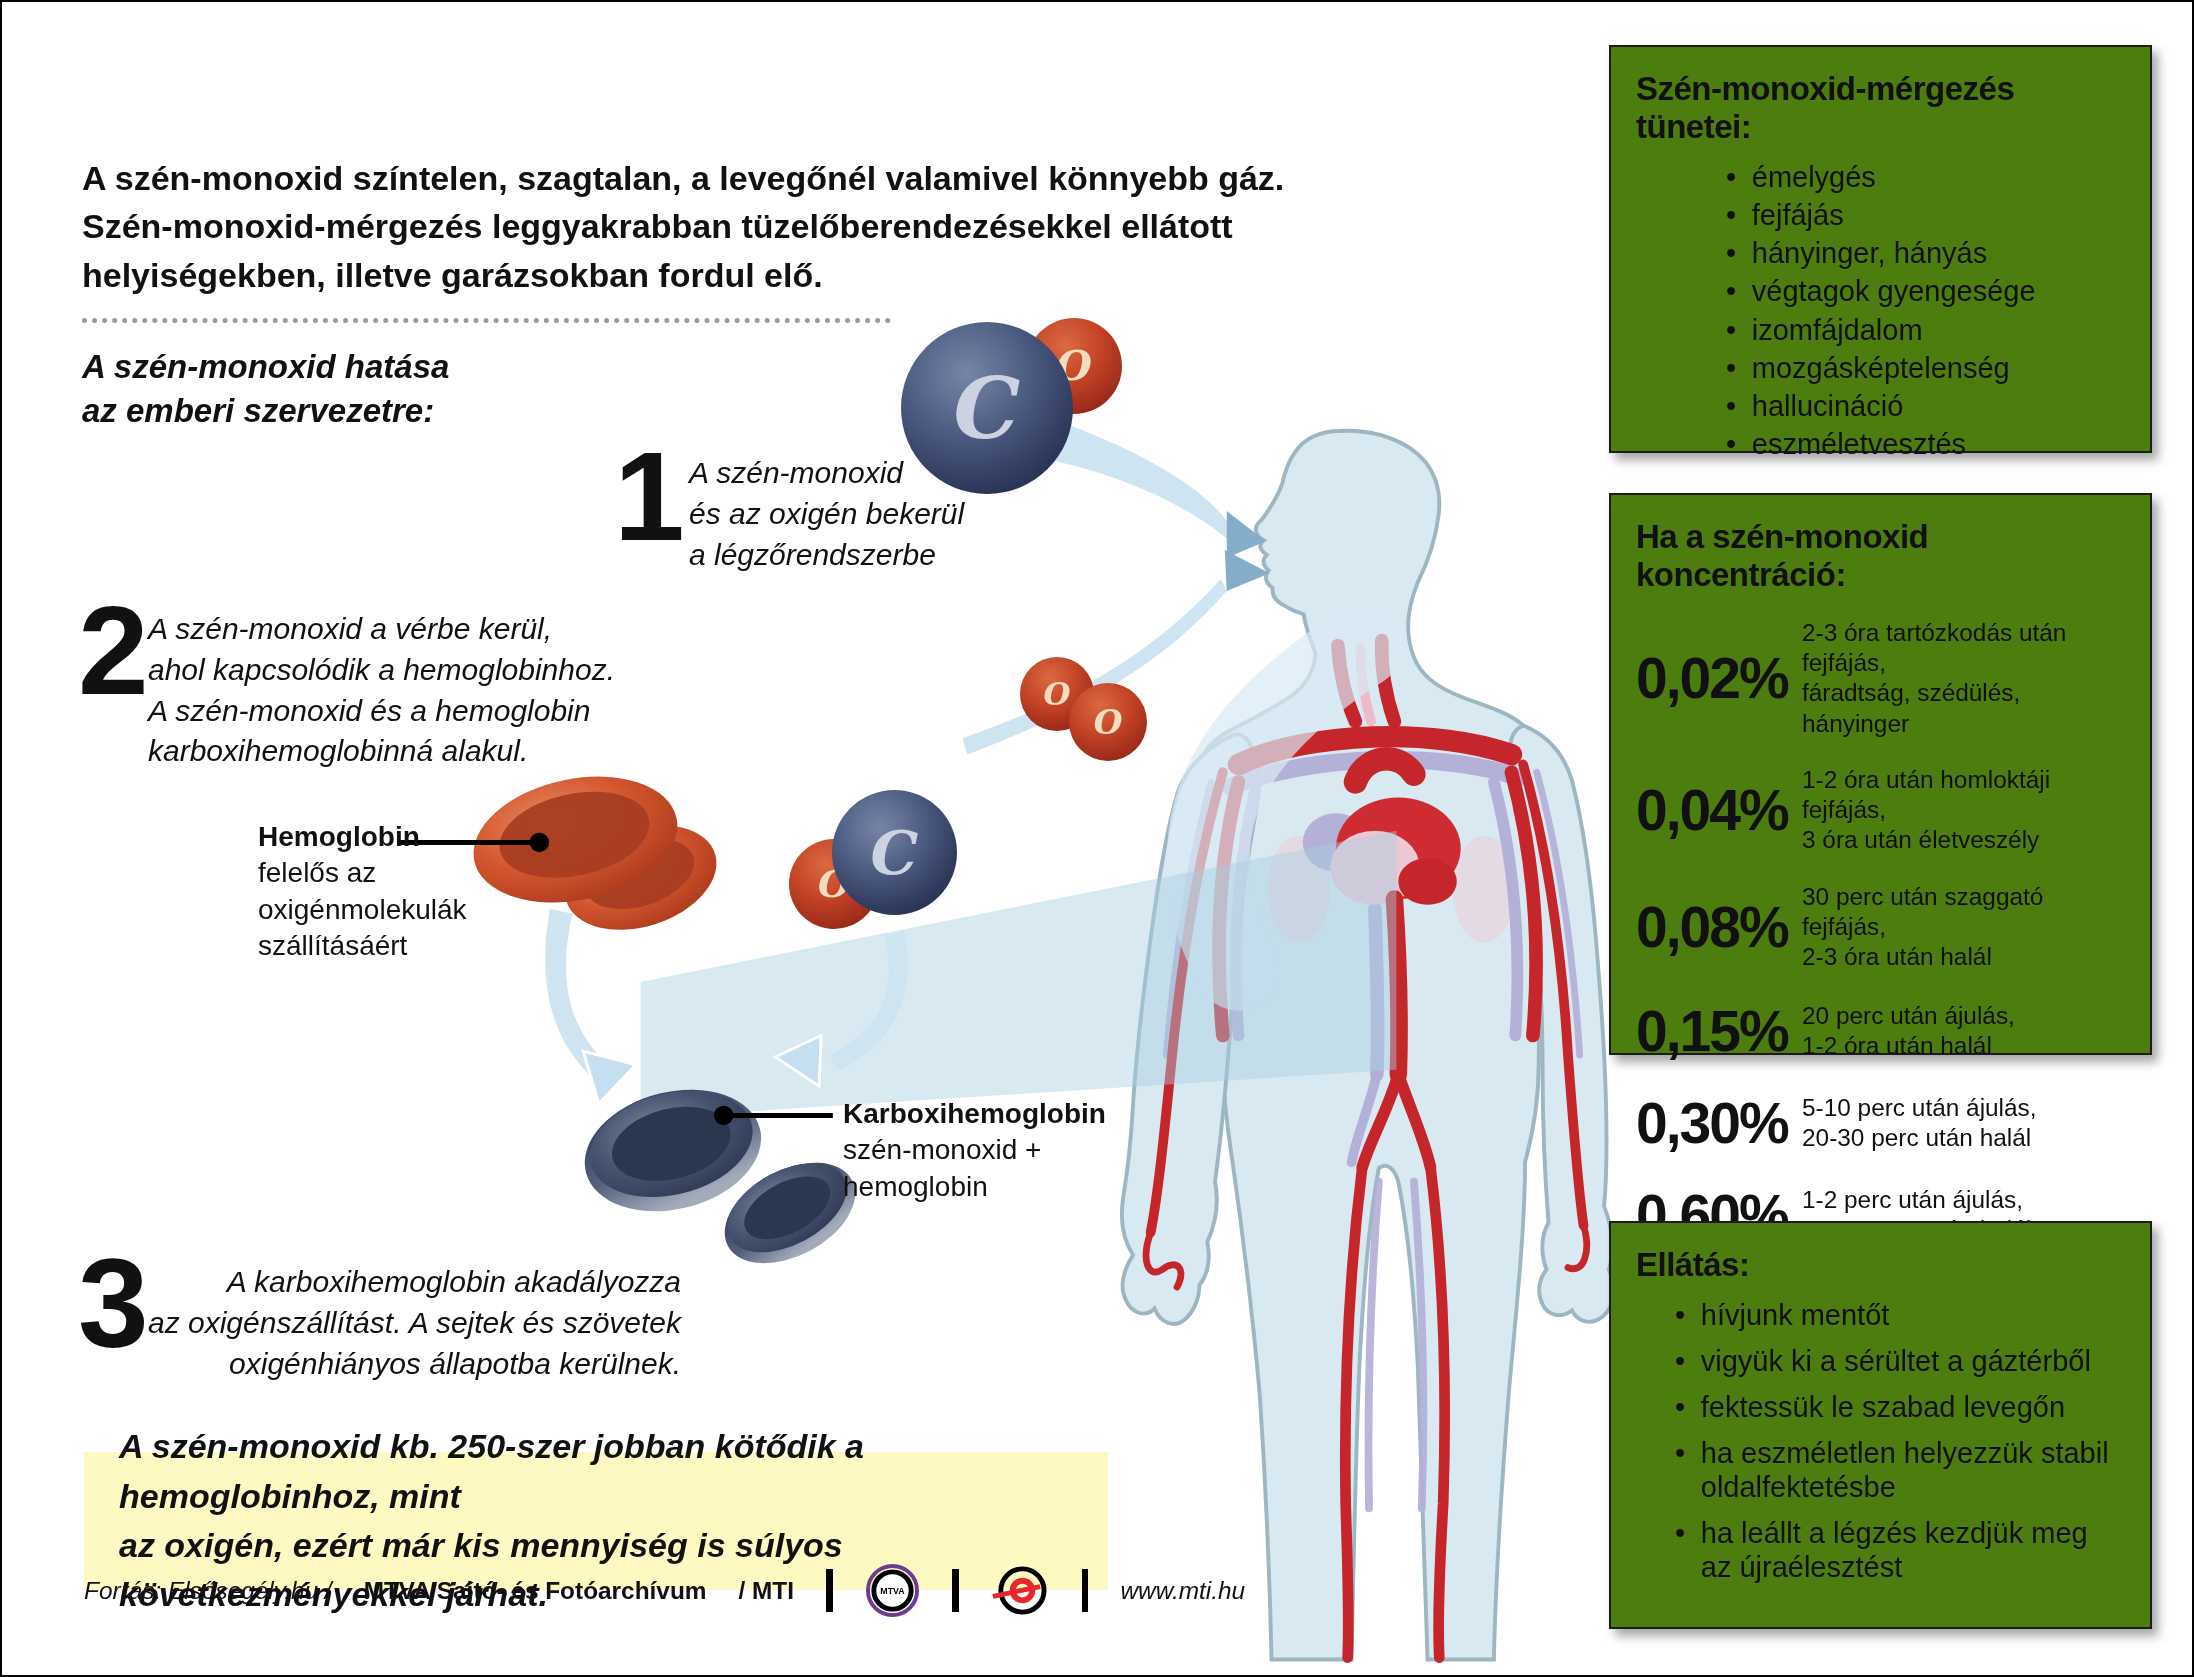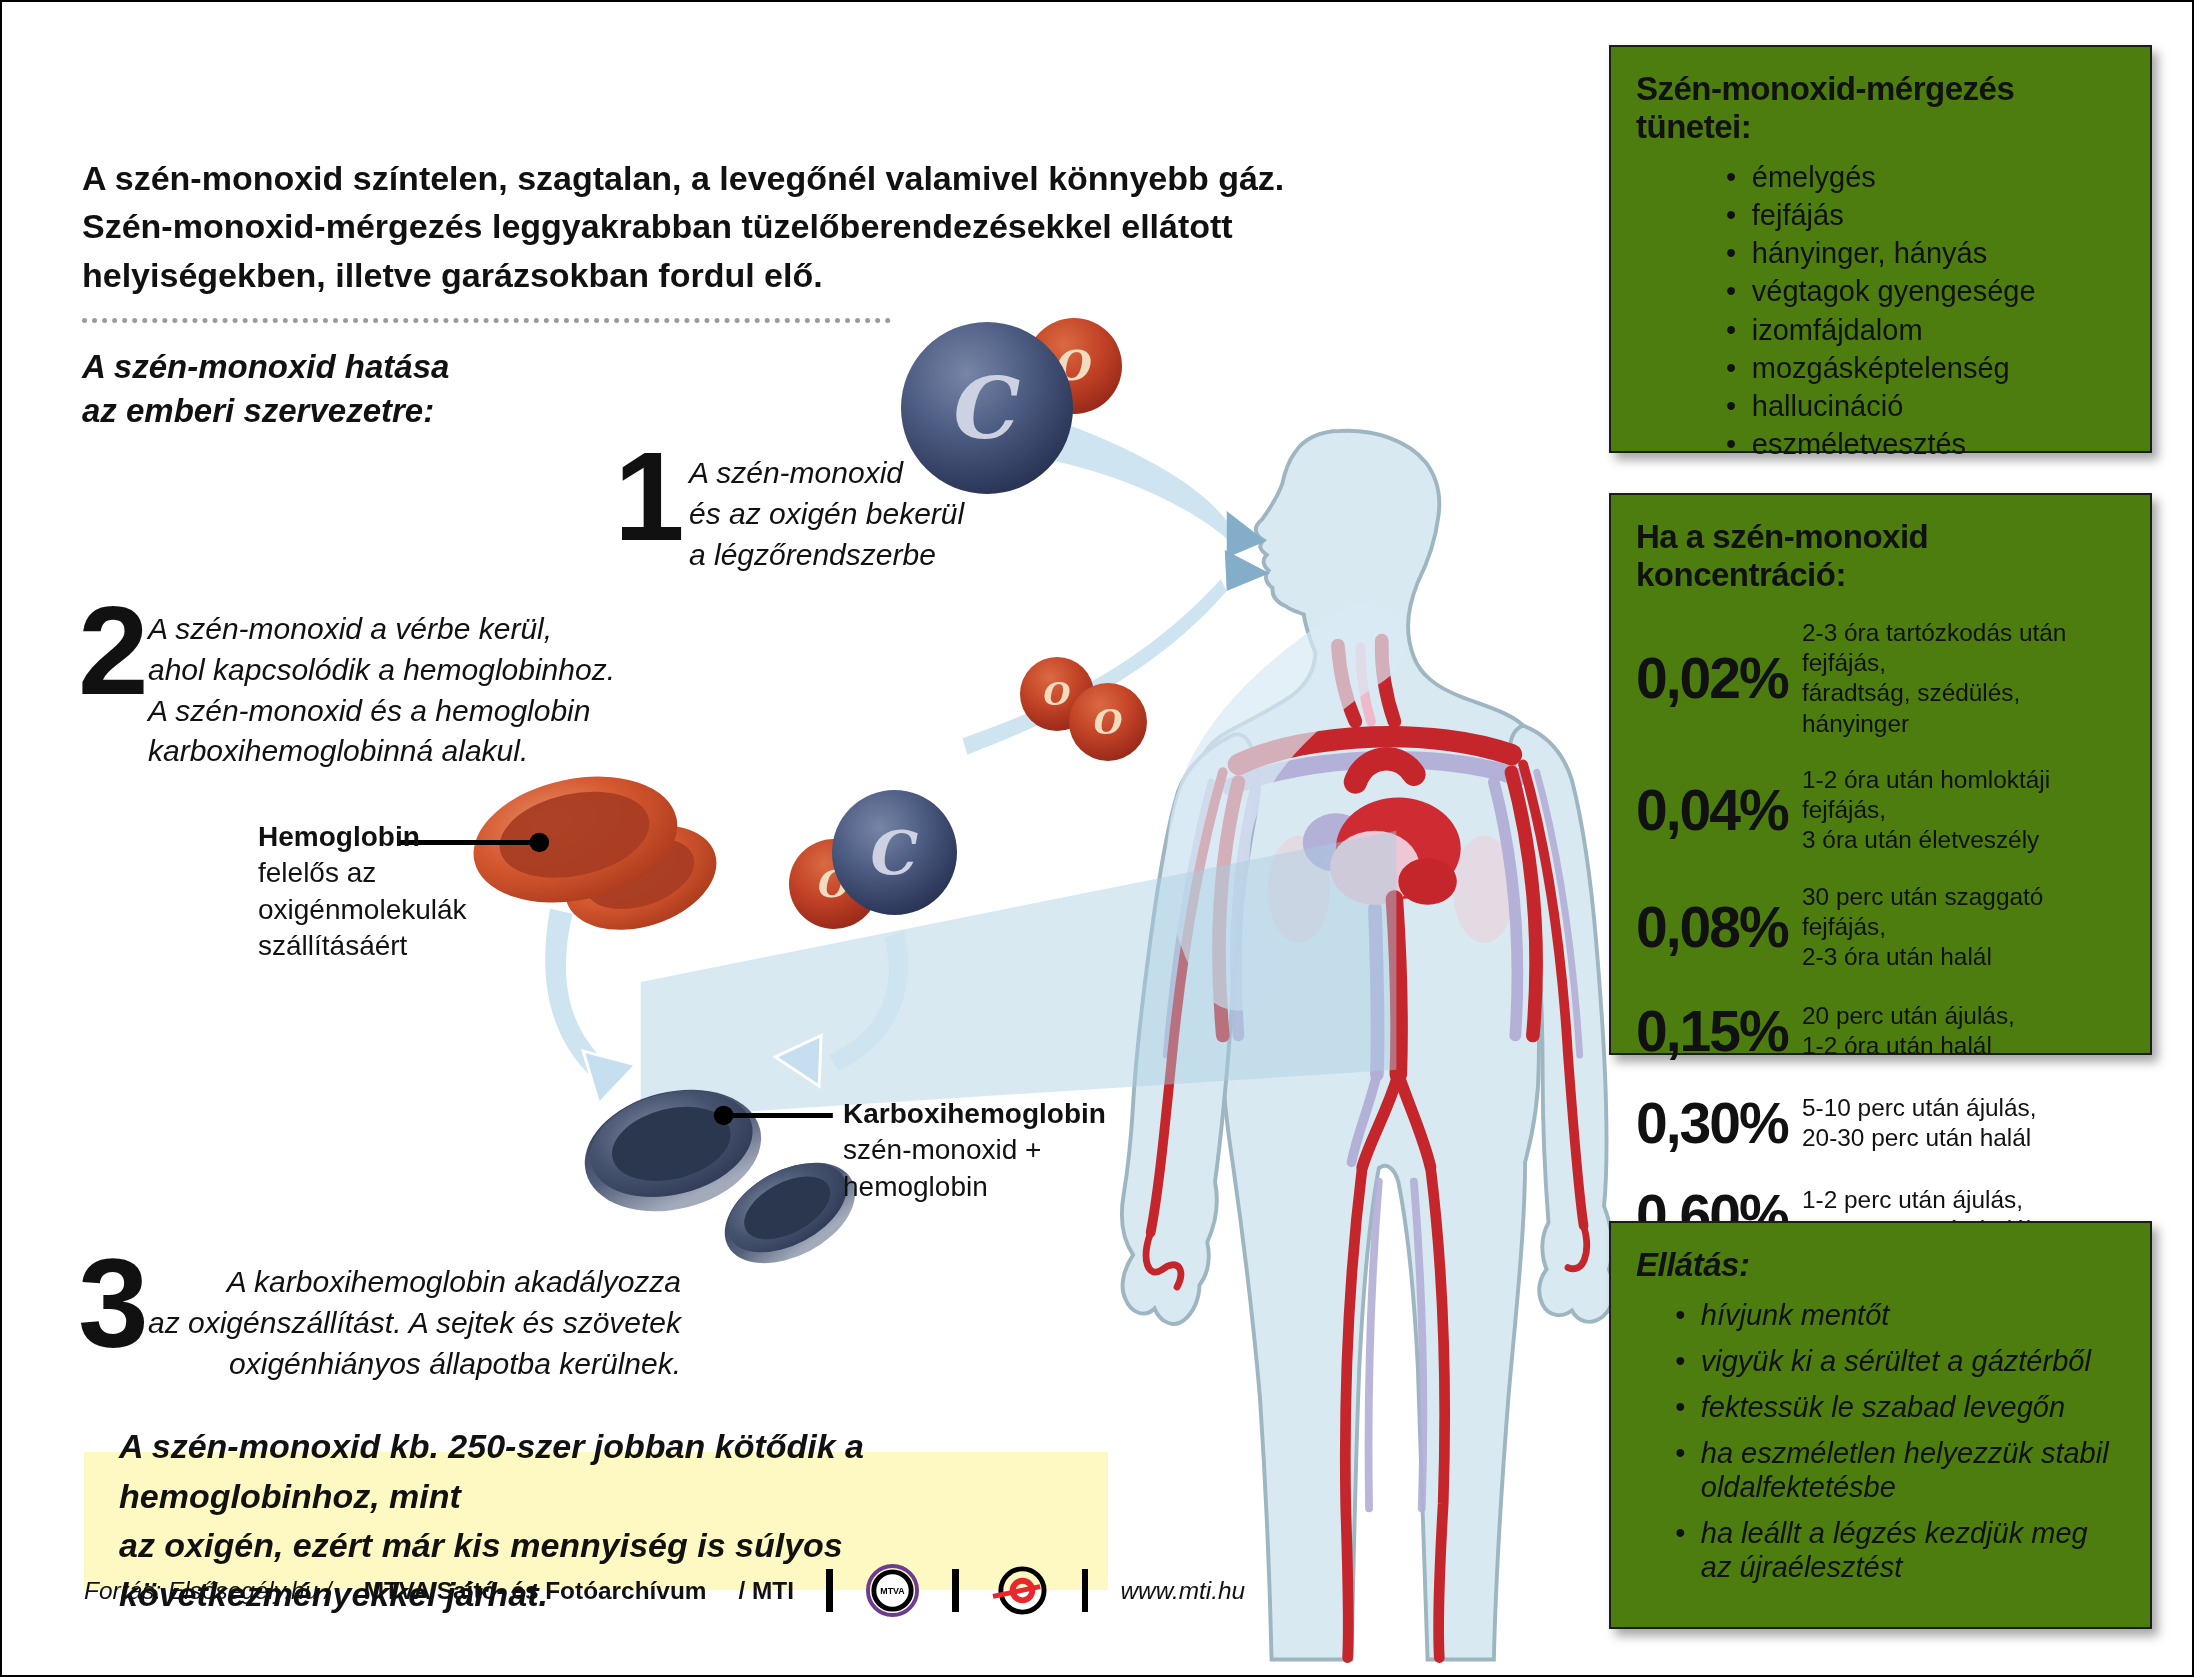--- a/index.html
+++ b/index.html
@@ -32,21 +32,21 @@
   .src-italic{font-style:italic;}
   .src-bold{font-weight:bold;}
   .vbar{width:6.8px;height:43px;background:#000;}
   .url{font-style:italic;}
 
   
   .sidebox{left:1607px;width:543px;background:#4d7c0f;border:2px solid #1c1c1c;
            box-shadow:5.9px 6.8px 9.8px rgba(0,0,0,.35);box-sizing:border-box;padding:23.4px 25px;}
   #box-symptoms{top:43px;height:408px;}
   #box-conc{top:491px;height:562px;}
-  #box-care{top:1219px;height:408px;font-style:italic;}
+  #box-care{top:1219px;height:408px;}
   .box-title{font-size:33px;font-weight:bold;margin-bottom:13.7px;letter-spacing:-0.5px;}
   .bullets{display:flex;flex-direction:column;gap:3.9px;}
   #box-symptoms .bullets{margin-left:90px;}
   #box-care .bullets{margin-left:39px;gap:11.7px;}
   .bi{font-size:29px;line-height:1.18;display:flex;}
   .bi .dot{margin-right:15.6px;}
   .conc-rows{display:flex;flex-direction:column;gap:26px;margin-top:23.4px;}
   .conc-row{display:flex;align-items:center;}
   .conc-pct{width:166px;font-size:57px;font-weight:bold;letter-spacing:-2px;flex:none;}
   .conc-desc{font-size:24.4px;line-height:1.24;}

